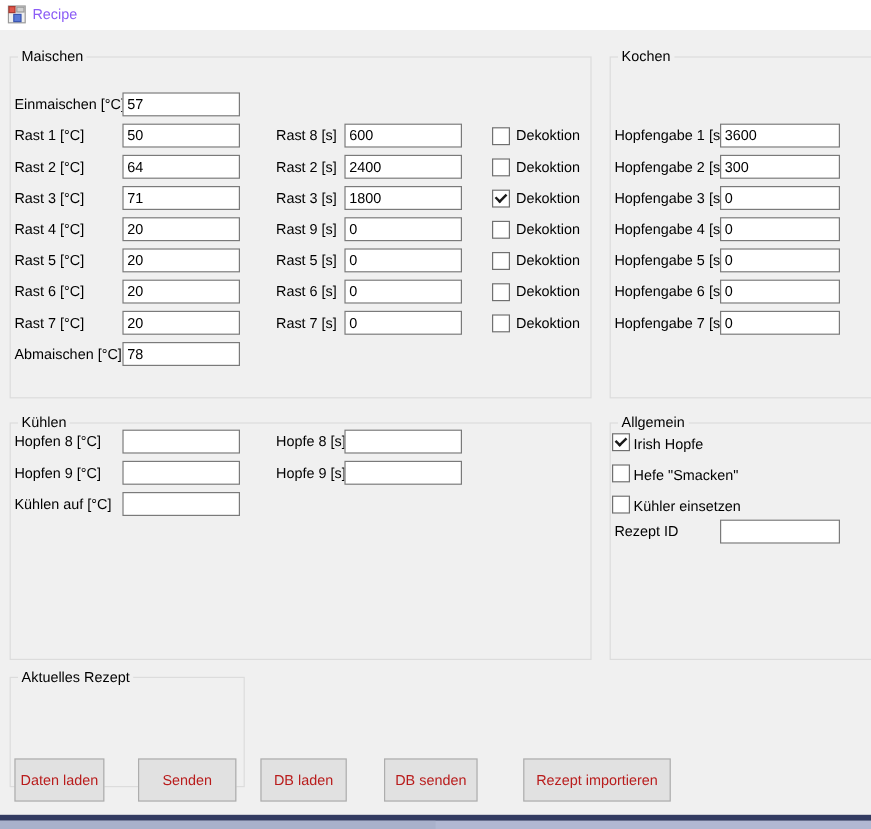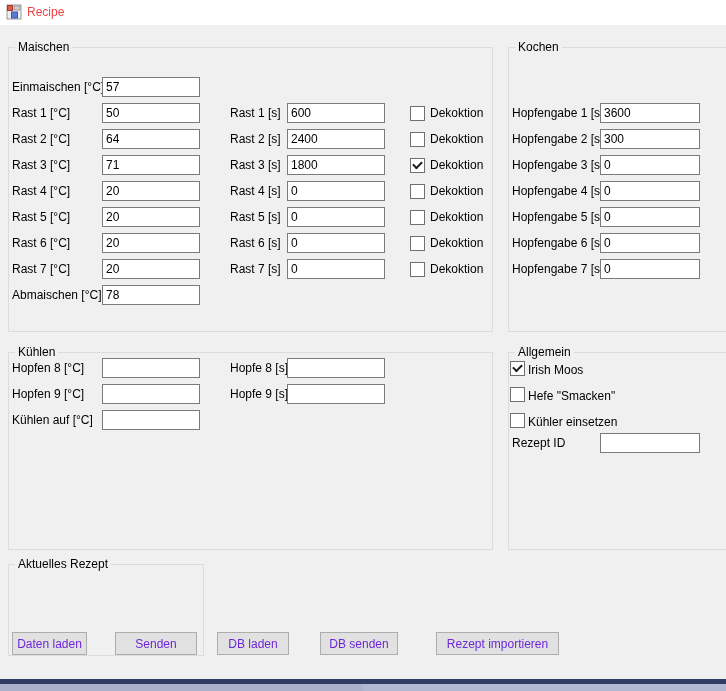--- a/index.html
+++ b/index.html
@@ -1,20 +1,20 @@
 <!DOCTYPE html>
 <html><head>
 <meta charset="utf-8">
 <style>
   html,body{margin:0;padding:0;background:#c8c8c8;}
   .window{position:relative;width:726px;height:691px;overflow:hidden;background:#f0f0f0;
           font-family:"Liberation Sans",sans-serif;font-size:12px;color:#000;}
   .titlebar{position:absolute;left:0;top:0;width:726px;height:25px;background:#ffffff;}
   .app-icon{position:absolute;left:6px;top:4px;width:16px;height:16px;}
-  .win-title{position:absolute;left:27px;top:0;height:25px;line-height:25px;font-size:12px;color:#ef4444;}
+  .win-title{position:absolute;left:27px;top:0;height:25px;line-height:25px;font-size:12px;color:#8b5cf6;}
   .client{position:absolute;left:0;top:25px;width:726px;height:654px;background:#f0f0f0;overflow:hidden;}
 
   .groupbox{position:absolute;border:1px solid #dcdcdc;box-sizing:border-box;}
   .gb-title{position:absolute;top:-8px;left:6px;padding:0 3px;background:#f0f0f0;line-height:15px;white-space:nowrap;text-align:right;}
 
   .row{position:absolute;left:0;width:726px;height:20px;}
   .row > *{position:absolute;top:0;}
   .lbl{height:20px;line-height:20px;white-space:nowrap;}
   .c1-lbl{left:12px;}
   .c1-tb{left:102px;width:98px;}
@@ -28,22 +28,22 @@
   input.tb{position:absolute;height:20px;box-sizing:border-box;border:1px solid #7a7a7a;background:#fff;
            font-family:"Liberation Sans",sans-serif;font-size:12px;color:#000;padding:1px 3px;border-radius:0;outline:none;}
 
   .checkbox{display:block;width:13px;height:13px;top:3px;background:#fff;border:1px solid #707070;box-sizing:content-box;position:absolute;}
   .checkbox.checked::after{content:"";position:absolute;left:2px;top:2px;width:7px;height:4px;
            border-left:2px solid #1a1a1a;border-bottom:2px solid #1a1a1a;transform:rotate(-45deg);}
 
   .ag-chk{left:510px;}
   .ag-lbl{left:528px;}
 
-  button.btn{position:absolute;height:23px;box-sizing:border-box;background:#e1e1e1;border:1px solid #adadad;
-           font-family:"Liberation Sans",sans-serif;font-size:12px;color:#6d28d9;padding:0;border-radius:0;}
+  button.btn{position:absolute;height:36px;box-sizing:border-box;background:#e1e1e1;border:1px solid #adadad;
+           font-family:"Liberation Sans",sans-serif;font-size:12px;color:#b91c1c;padding:0;border-radius:0;}
 
   .bar-dark{position:absolute;left:0;top:679px;width:726px;height:5px;background:#323b61;}
   .bar-light{position:absolute;left:0;top:684px;width:726px;height:7px;background:#b1b8d2;}
   .bar-light-left{position:absolute;left:0;top:684px;width:363px;height:7px;background:#a9b1cb;}
 </style>
 </head>
 <body>
 
 <div class="window">
 
@@ -65,21 +65,21 @@
       <span class="gb-title">Maischen</span>
     </div>
 
     <div class="row" style="top:52px">
       <span class="lbl c1-lbl">Einmaischen [°C]</span>
       <input class="tb c1-tb" value="57" style="">
     </div>
     <div class="row" style="top:78px">
       <span class="lbl c1-lbl">Rast 1 [°C]</span>
       <input class="tb c1-tb" value="50" style="">
-      <span class="lbl c2-lbl">Rast 1 [s]</span>
+      <span class="lbl c2-lbl">Rast 8 [s]</span>
       <input class="tb c2-tb" value="600" style="">
       <span class="checkbox chk-box"></span>
       <span class="lbl chk-lbl">Dekoktion</span>
     </div>
     <div class="row" style="top:104px">
       <span class="lbl c1-lbl">Rast 2 [°C]</span>
       <input class="tb c1-tb" value="64" style="">
       <span class="lbl c2-lbl">Rast 2 [s]</span>
       <input class="tb c2-tb" value="2400" style="">
       <span class="checkbox chk-box"></span>
@@ -89,21 +89,21 @@
       <span class="lbl c1-lbl">Rast 3 [°C]</span>
       <input class="tb c1-tb" value="71" style="">
       <span class="lbl c2-lbl">Rast 3 [s]</span>
       <input class="tb c2-tb" value="1800" style="">
       <span class="checkbox chk-box checked"></span>
       <span class="lbl chk-lbl">Dekoktion</span>
     </div>
     <div class="row" style="top:156px">
       <span class="lbl c1-lbl">Rast 4 [°C]</span>
       <input class="tb c1-tb" value="20" style="">
-      <span class="lbl c2-lbl">Rast 4 [s]</span>
+      <span class="lbl c2-lbl">Rast 9 [s]</span>
       <input class="tb c2-tb" value="0" style="">
       <span class="checkbox chk-box"></span>
       <span class="lbl chk-lbl">Dekoktion</span>
     </div>
     <div class="row" style="top:182px">
       <span class="lbl c1-lbl">Rast 5 [°C]</span>
       <input class="tb c1-tb" value="20" style="">
       <span class="lbl c2-lbl">Rast 5 [s]</span>
       <input class="tb c2-tb" value="0" style="">
       <span class="checkbox chk-box"></span>
@@ -180,21 +180,21 @@
     <div class="row" style="top:385px">
       <span class="lbl c1-lbl">Kühlen auf [°C]</span>
       <input class="tb c1-tb" value="" style="">
     </div>
 
     <div class="groupbox" style="left:508px;top:327px;width:232px;height:198px">
       <span class="gb-title">Allgemein</span>
     </div>
     <div class="row" style="top:335px">
       <span class="checkbox ag-chk checked" style="top:1px"></span>
-      <span class="lbl ag-lbl">Irish Moos</span>
+      <span class="lbl ag-lbl">Irish Hopfe</span>
     </div>
     <div class="row" style="top:361px">
       <span class="checkbox ag-chk" style="top:1px"></span>
       <span class="lbl ag-lbl">Hefe "Smacken"</span>
     </div>
     <div class="row" style="top:408px">
       <span class="lbl c3-lbl">Rezept ID</span>
       <input class="tb c3-tb" value="" style="">
     </div>
     <div class="row" style="top:387px">

